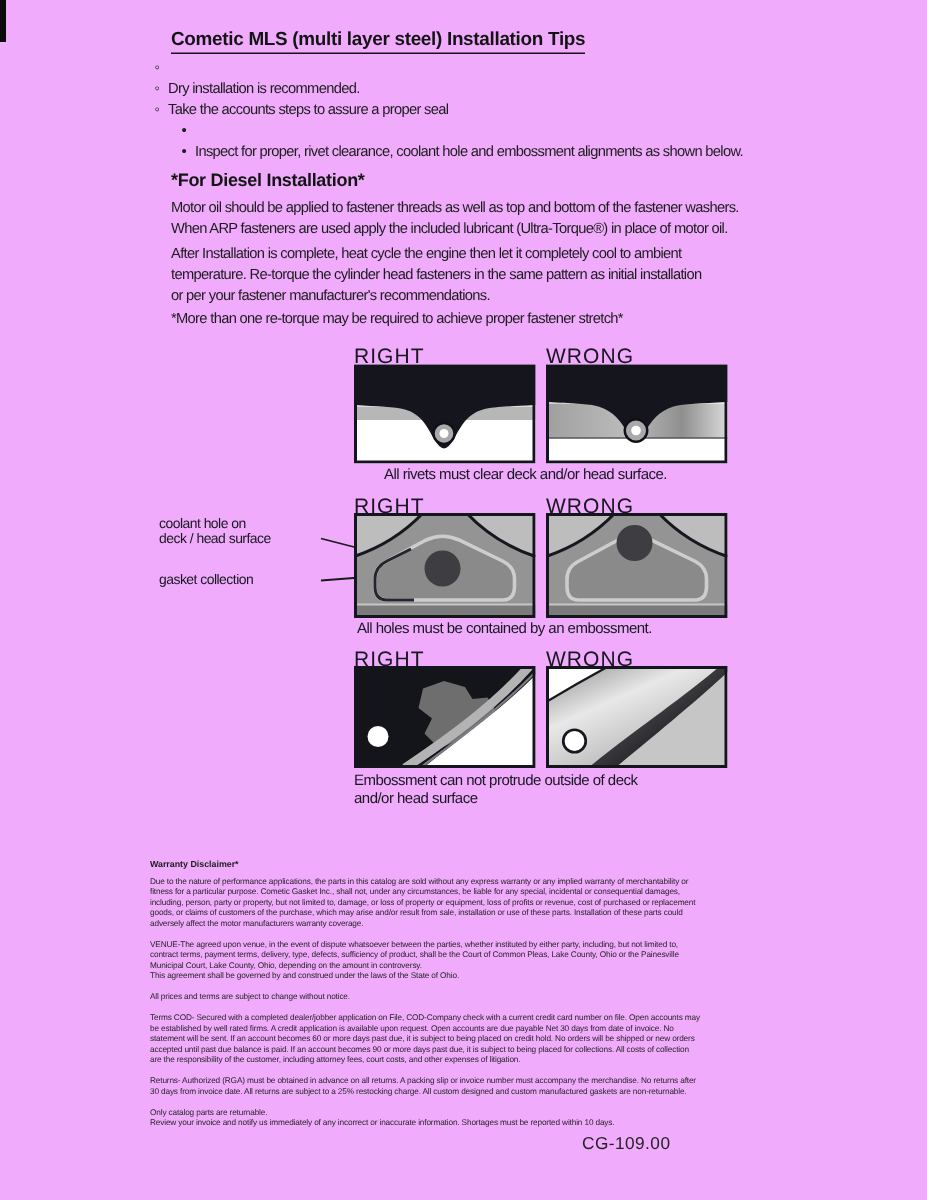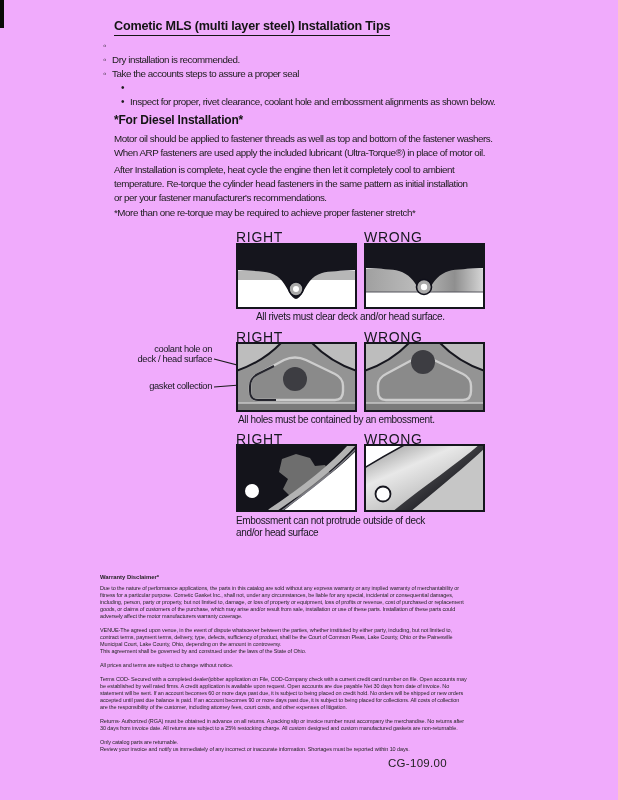--- a/index.html
+++ b/index.html
@@ -13,21 +13,21 @@
   .li .marker{display:inline-block;width:9px;}
   .li.sub{padding-left:18px;}
   .marker.o::before{content:"◦";font-size:10px;}
   .marker.b::before{content:"•";font-size:10px;}
   .h2{position:absolute;left:114px;top:113px;font-size:12px;font-weight:bold;letter-spacing:-0.2px;color:#141414;}
   .para{position:absolute;left:114px;width:440px;white-space:pre-line;font-size:9.8px;
         letter-spacing:-0.45px;line-height:14px;color:#1c1c1c;}
   .dhead{position:absolute;width:121px;font-size:14px;letter-spacing:0.7px;color:#17171f;}
   .dimg{position:absolute;width:121px;line-height:0;}
   .dcap{position:absolute;font-size:10px;letter-spacing:-0.35px;white-space:pre-line;line-height:11.5px;color:#17171f;}
-  .lab{position:absolute;width:106px;text-align:right;font-size:9.3px;letter-spacing:-0.35px;line-height:10px;color:#17171f;}
+  .lab{position:absolute;width:106px;font-size:9.3px;letter-spacing:-0.35px;line-height:10px;color:#17171f;}
   .leader{position:absolute;left:205px;top:348px;width:100px;height:46px;}
   .warranty{position:absolute;left:100px;top:574px;width:432px;}
   .whead{font-size:5.9px;font-weight:bold;letter-spacing:0;color:#1d1d1d;margin:0 0 5px 0;}
   .wpara{white-space:pre-line;font-size:5.5px;letter-spacing:-0.1px;line-height:7px;color:#262626;margin:0 0 7px 0;}
   .footer{position:absolute;left:388px;top:757px;font-size:11.5px;letter-spacing:0.3px;color:#222;}
 </style>
 </head>
 <body>
 
 <div id="page">

